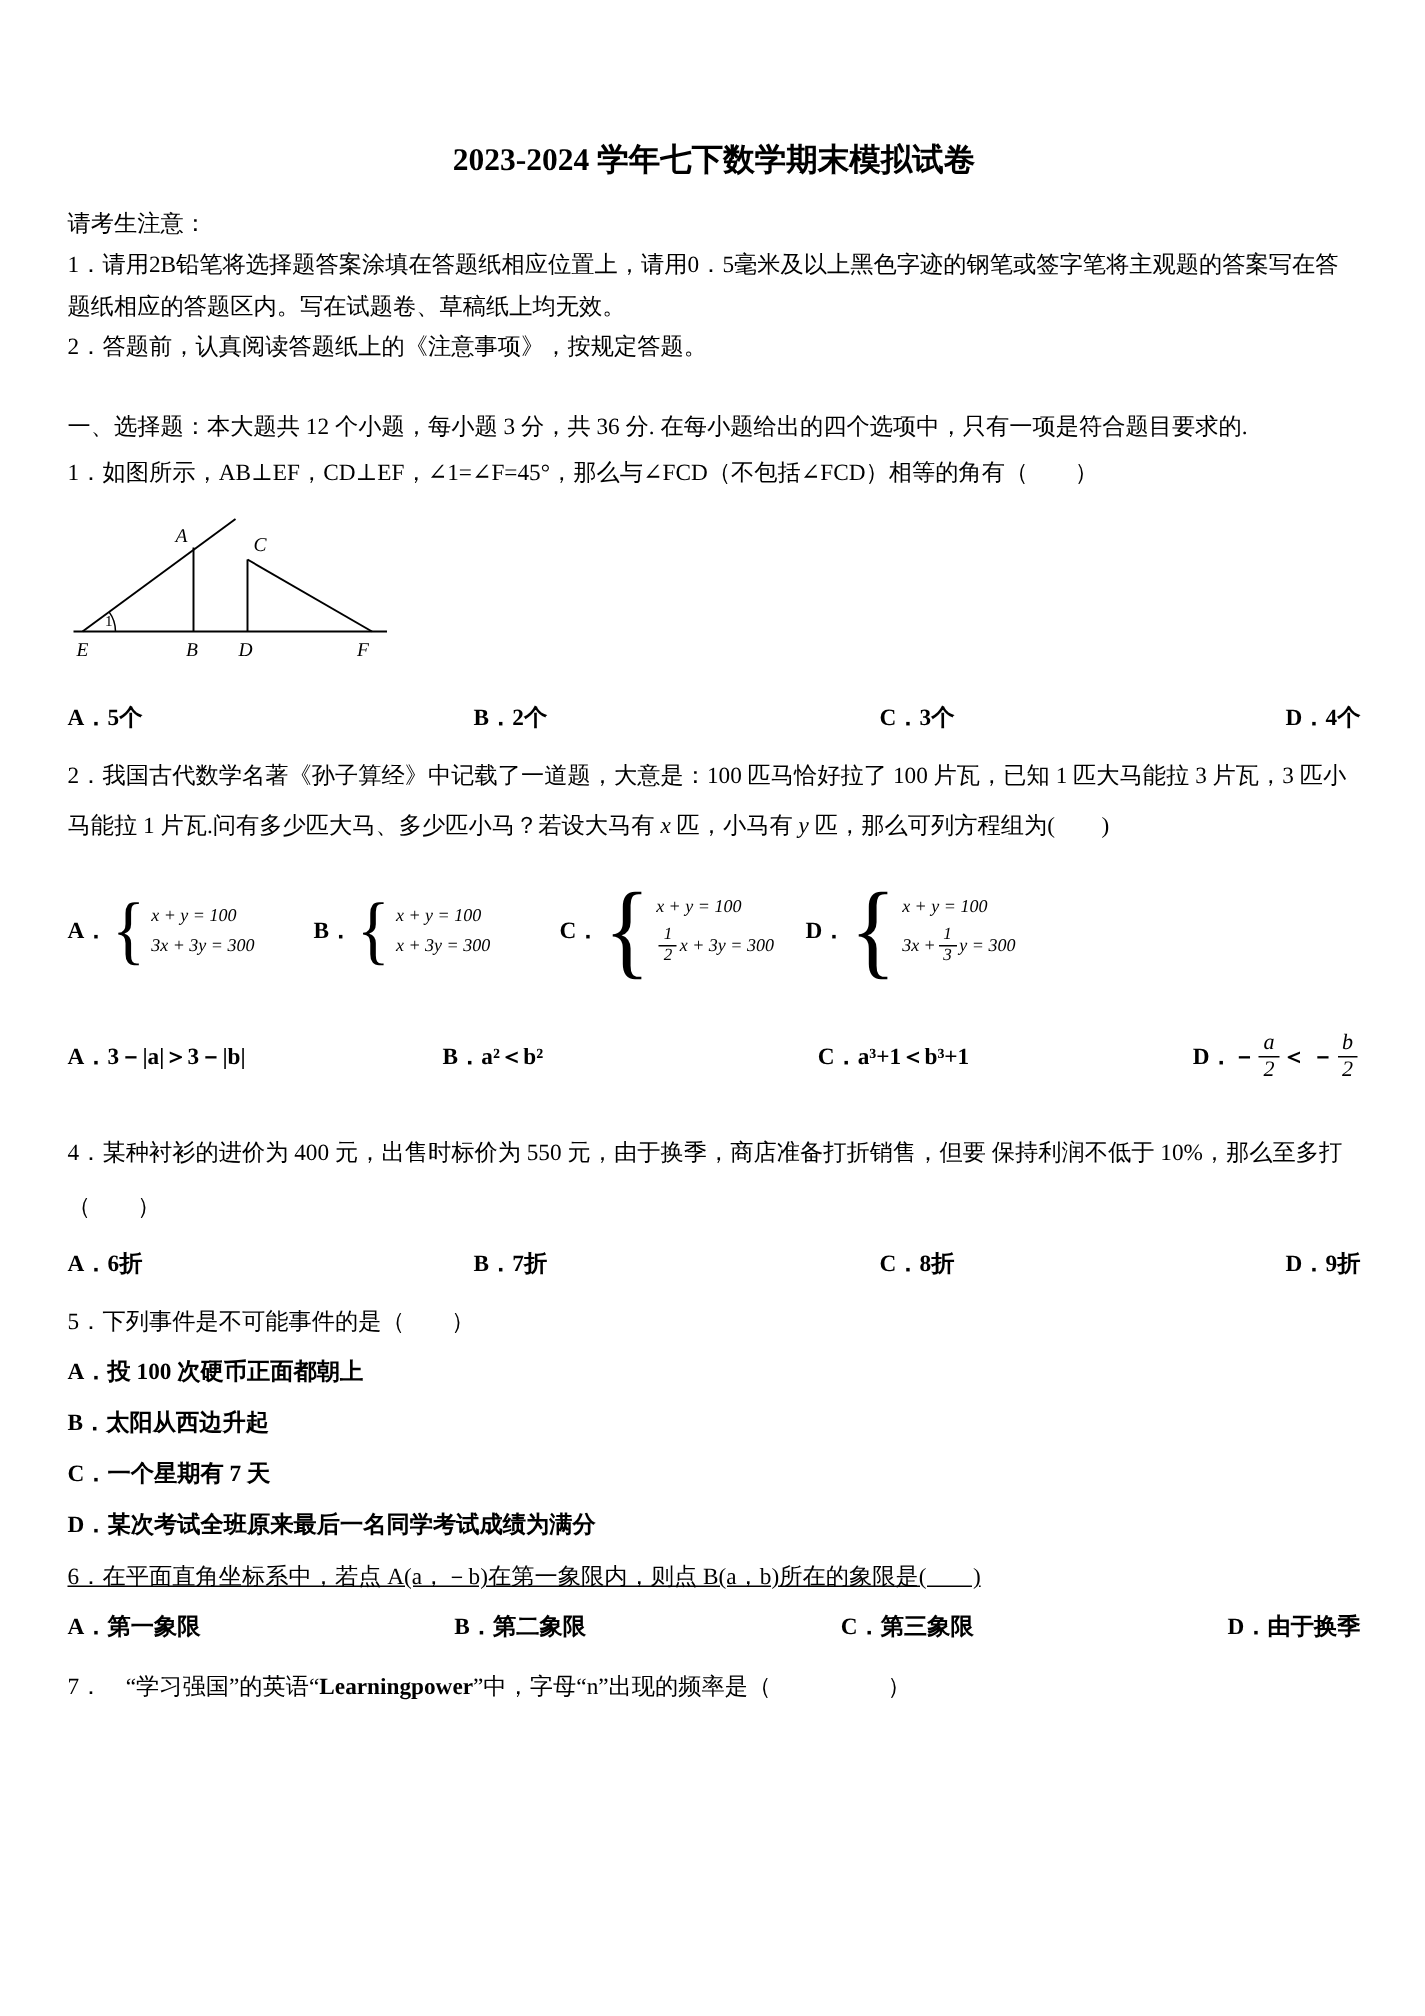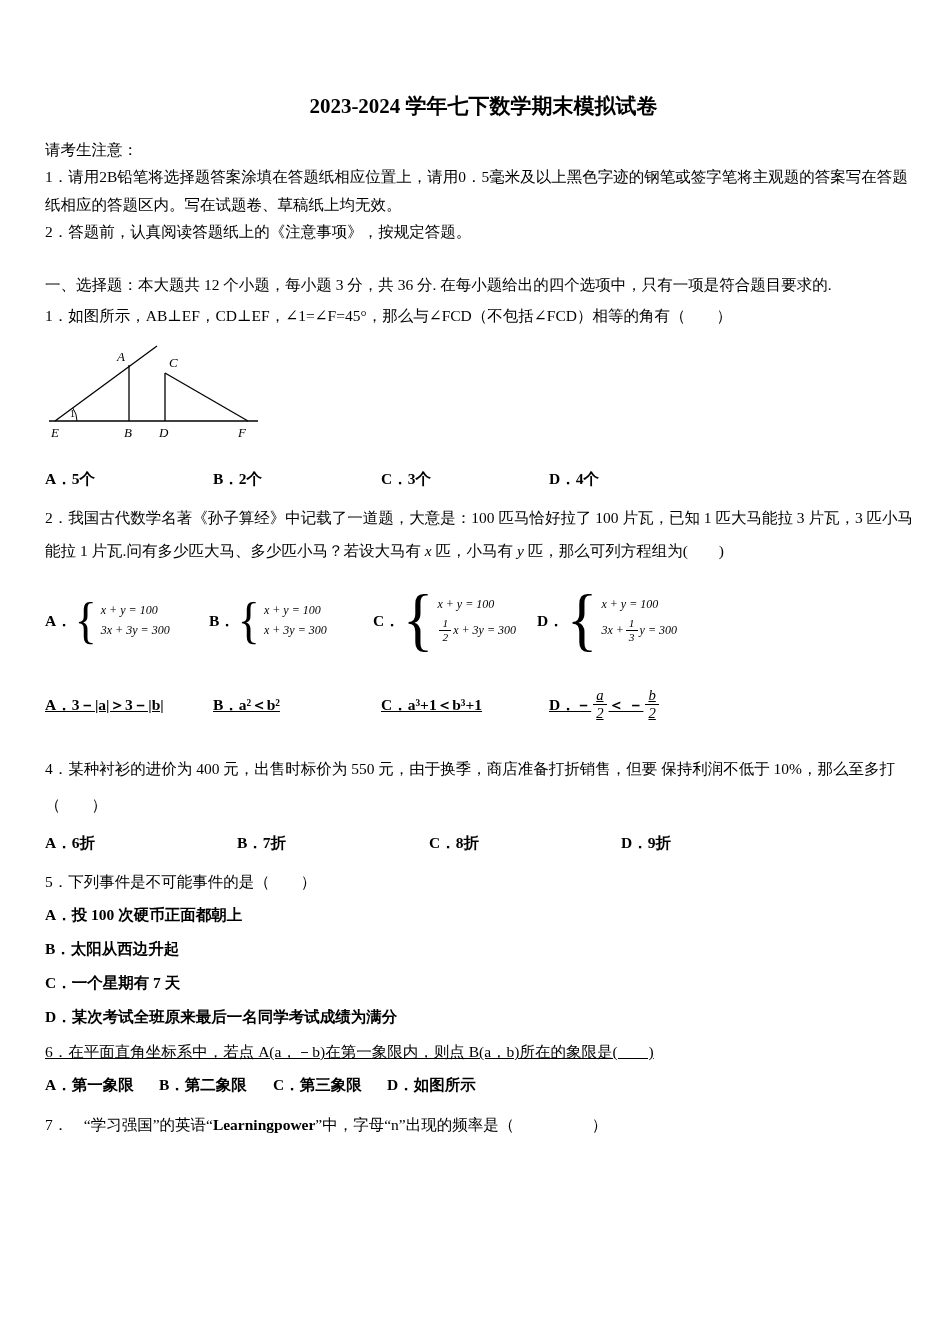--- a/index.html
+++ b/index.html
@@ -1,20 +1,20 @@
 <!DOCTYPE html>
 <html><head>
 <meta charset="utf-8">
 <style>
   html,body{margin:0;padding:0;background:#ffffff;}
   .page{
     position:relative;
     width:950px;height:1344px;
     box-sizing:border-box;
-    padding:93px 28px 0 45px;
+    padding:93px 43px 0 45px;
     background:#ffffff;
     color:#000000;
     font-family:"Liberation Serif","DejaVu Serif",serif;
     font-size:15.5px;
     line-height:1.75;
     overflow:hidden;
   }
   .title{
     text-align:center;
     font-size:21px;
@@ -34,25 +34,26 @@
   .fig-line{stroke:#000;stroke-width:1.3;fill:none;}
   .fig-arc{stroke:#000;stroke-width:1;fill:none;}
   .fig-label{font-family:"Liberation Serif",serif;font-style:italic;font-size:13px;fill:#000;}
   .fig-num{font-family:"Liberation Serif",serif;font-size:10px;fill:#000;}
 
   .opts-row{
     display:flex;
     align-items:center;
     font-weight:bold;
     margin:20px 0 0 0;
+    justify-content:space-between;
   }
   .opts-row .opt{width:168px;display:inline-flex;align-items:center;white-space:nowrap;}
   .opts-row .opt:last-child{width:auto;}
   .q6opts .opt{width:114px;}
-  .q3opts{margin-top:16px;min-height:50px;text-decoration:underline;}
+  .q3opts{margin-top:16px;min-height:50px;}
 
   .q5opt{margin:6px 0 7px 0;font-weight:bold;}
 
   
   .sys-row{
     display:flex;
     align-items:center;
     margin:10px 0 16px 0;
     min-height:86px;
   }
@@ -213,21 +214,21 @@
     <p class="para q5opt">C．一个星期有 7 天</p>
     <p class="para q5opt">D．某次考试全班原来最后一名同学考试成绩为满分</p>
   </section>
 
   <section>
     <p class="para" style="margin-top:8px;text-decoration:underline;">6．在平面直角坐标系中，若点 A(a，－b)在第一象限内，则点 B(a，b)所在的象限是(　　)</p>
     <div class="opts-row q6opts" style="margin-top:6px;">
       <span class="opt">A．第一象限</span>
       <span class="opt">B．第二象限</span>
       <span class="opt">C．第三象限</span>
-      <span class="opt">D．如图所示</span>
+      <span class="opt">D．由于换季</span>
     </div>
   </section>
 
   <section>
     <p class="para" style="margin-top:12px;">7．　“学习强国”的英语“<span class="b">Learningpower</span>”中，字母“n”出现的频率是（　　　　　）</p>
   </section>
 
 </div>
 
 </body></html>

